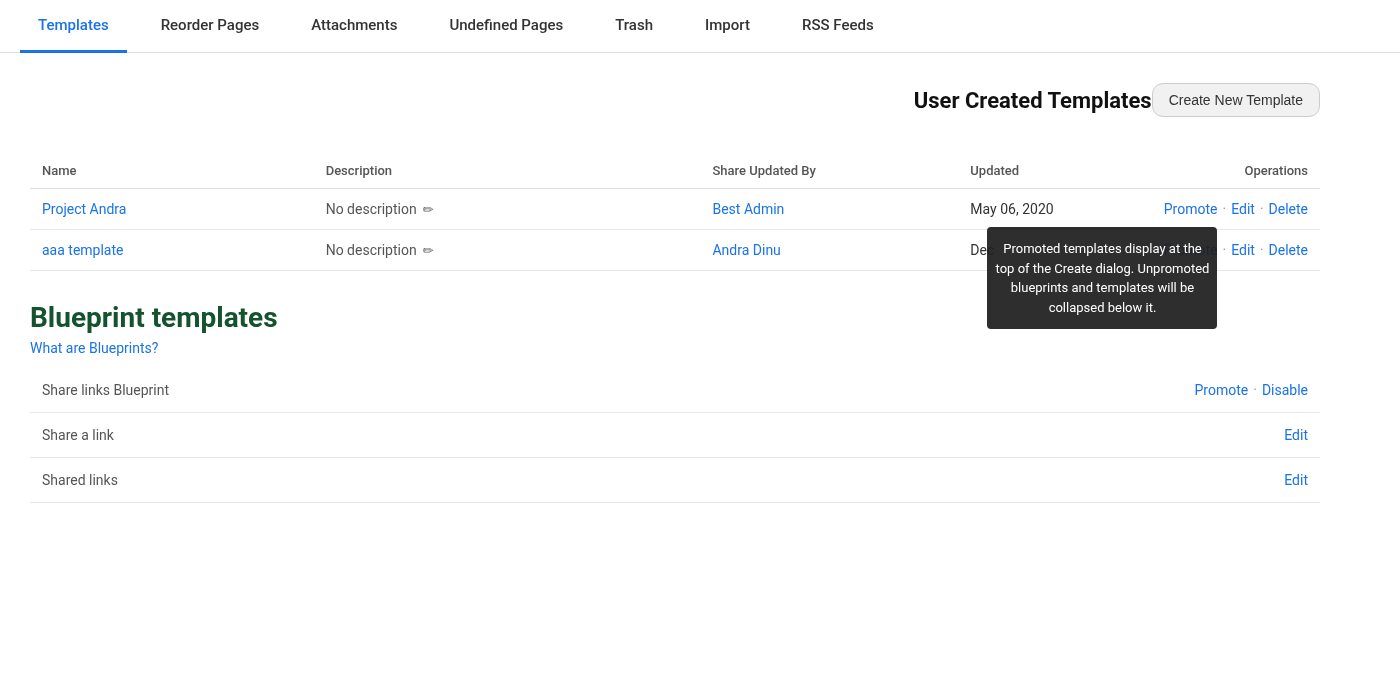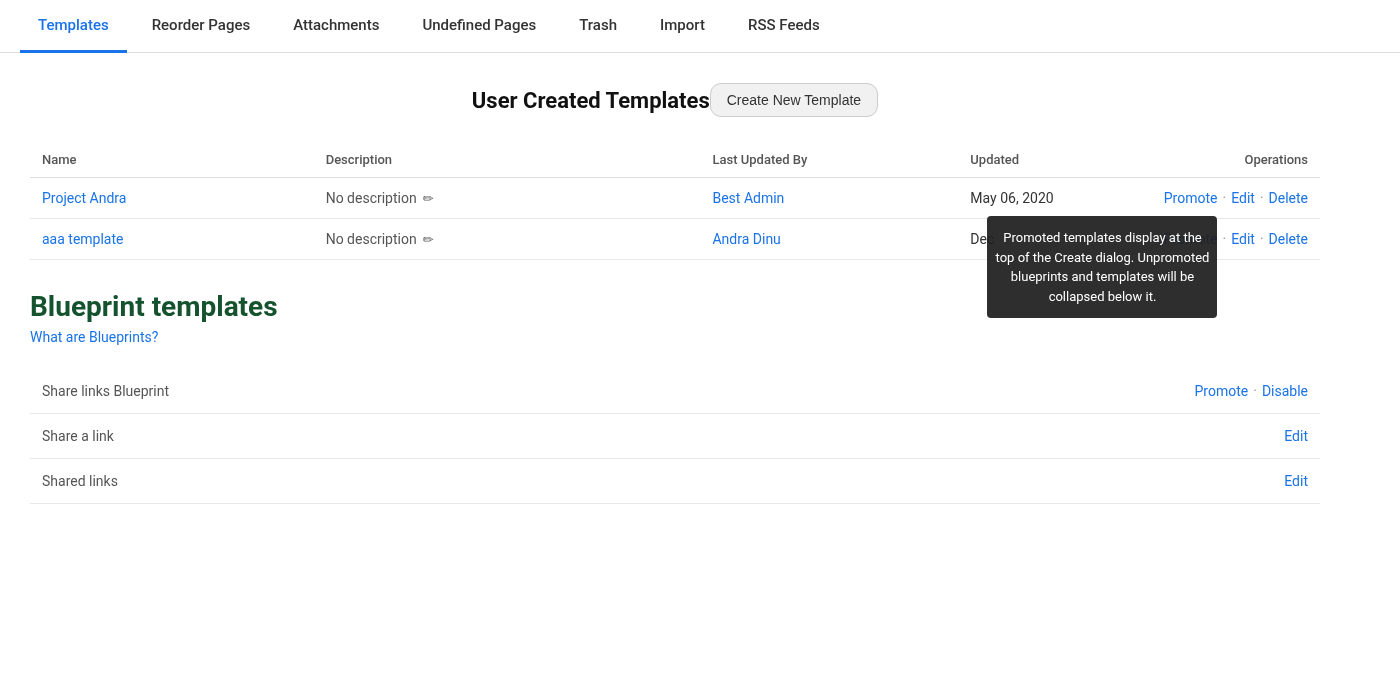--- a/index.html
+++ b/index.html
@@ -9,21 +9,21 @@
       color: #333;
       background: #fff;
     }
 
     
     .nav-tabs {
       display: flex;
       align-items: center;
       border-bottom: 1px solid #ddd;
       padding: 0 20px;
-      gap: 7px;
+      gap: 16px;
     }
     .nav-tab {
       padding: 16px 18px;
       cursor: pointer;
       color: #333;
       font-size: 15px;
       font-weight: 500;
       text-decoration: none;
       white-space: nowrap;
       border-bottom: 3px solid transparent;
@@ -36,23 +36,23 @@
 
     
     .main-content {
       padding: 30px 30px 20px 30px;
       max-width: 1350px;
     }
 
     
     .section-header {
       display: flex;
-      justify-content: center;
-      align-items: center;
-      margin-bottom: 25px;
+      justify-content: flex-end;
+      align-items: center;
+      margin-bottom: 36px;
     }
     .section-title {
       font-size: 22px;
       font-weight: 700;
       color: #111;
     }
     .create-btn {
       background: #f1f1f1;
       border: 1px solid #ccc;
       padding: 8px 16px;
@@ -146,21 +146,21 @@
     }
 
     
     .blueprint-title {
       font-size: 28px;
       font-weight: 700;
       color: #14532d;
       margin-bottom: 6px;
     }
     .blueprint-sub {
-      margin-bottom: 24px;
+      margin-bottom: 12px;
     }
 
     .blueprint-row {
       display: flex;
       justify-content: space-between;
       align-items: center;
       padding: 14px 12px;
       border-bottom: 1px solid #e8e8e8;
     }
     .blueprint-row-name {
@@ -197,21 +197,21 @@
   <div class="section-header">
     <h2 class="section-title">User Created Templates</h2>
     <button class="create-btn">Create New Template</button>
   </div>
 
   <table class="data-table">
     <thead>
       <tr>
         <th class="col-name">Name</th>
         <th class="col-desc">Description</th>
-        <th class="col-updated-by">Last Updated By</th>
+        <th class="col-updated-by">Share Updated By</th>
         <th class="col-updated">Updated</th>
         <th class="col-ops">Operations</th>
       </tr>
     </thead>
     <tbody id="user-templates-tbody">
     <tr>
           <td><a class="link-blue" href="#">Project Andra</a></td>
           <td>
             <span class="desc-text">No description <span class="edit-pencil" style="cursor:pointer;">✏</span></span>
           </td>

